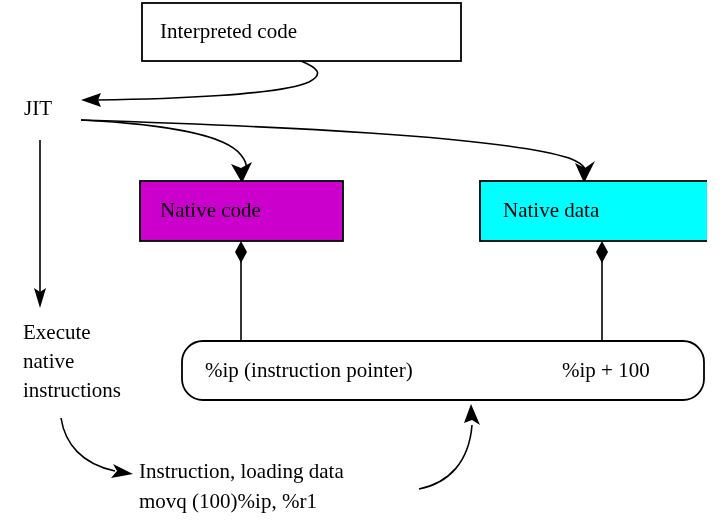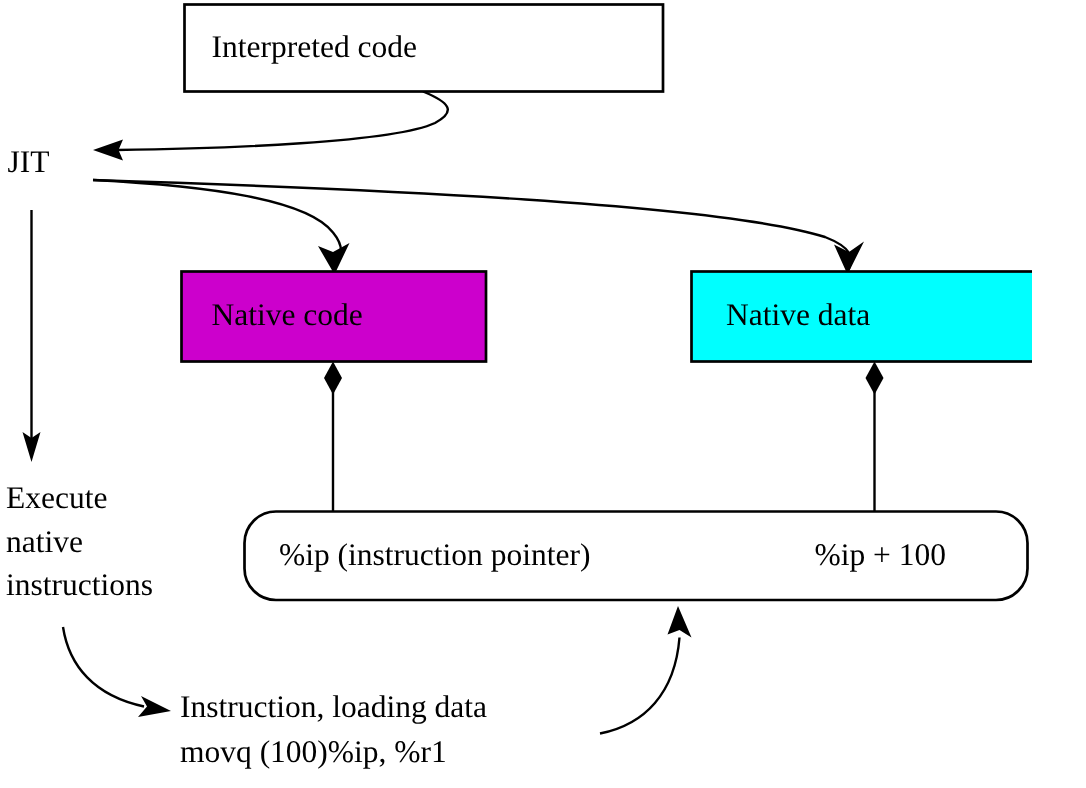--- a/index.html
+++ b/index.html
@@ -7,20 +7,21 @@
     padding: 0;
     background: #ffffff;
   }
   #diagram-root {
     position: relative;
     width: 688px;
     height: 525px;
     background: #ffffff;
     font-family: "Liberation Serif", "DejaVu Serif", serif;
     overflow: hidden;
+    margin-left: 19px;
   }
   #diagram-svg {
     position: absolute;
     top: 0;
     left: 0;
     width: 724px;
     height: 525px;
   }
   .node-label {
     font-family: "Liberation Serif", "DejaVu Serif", serif;

